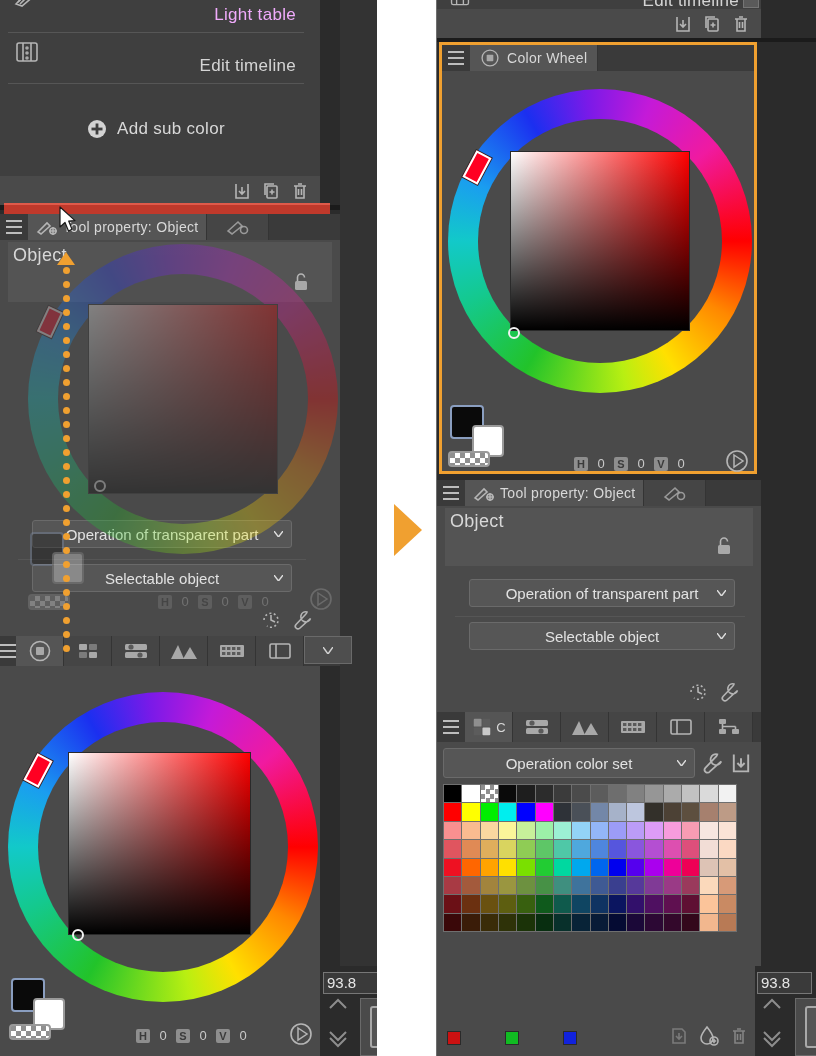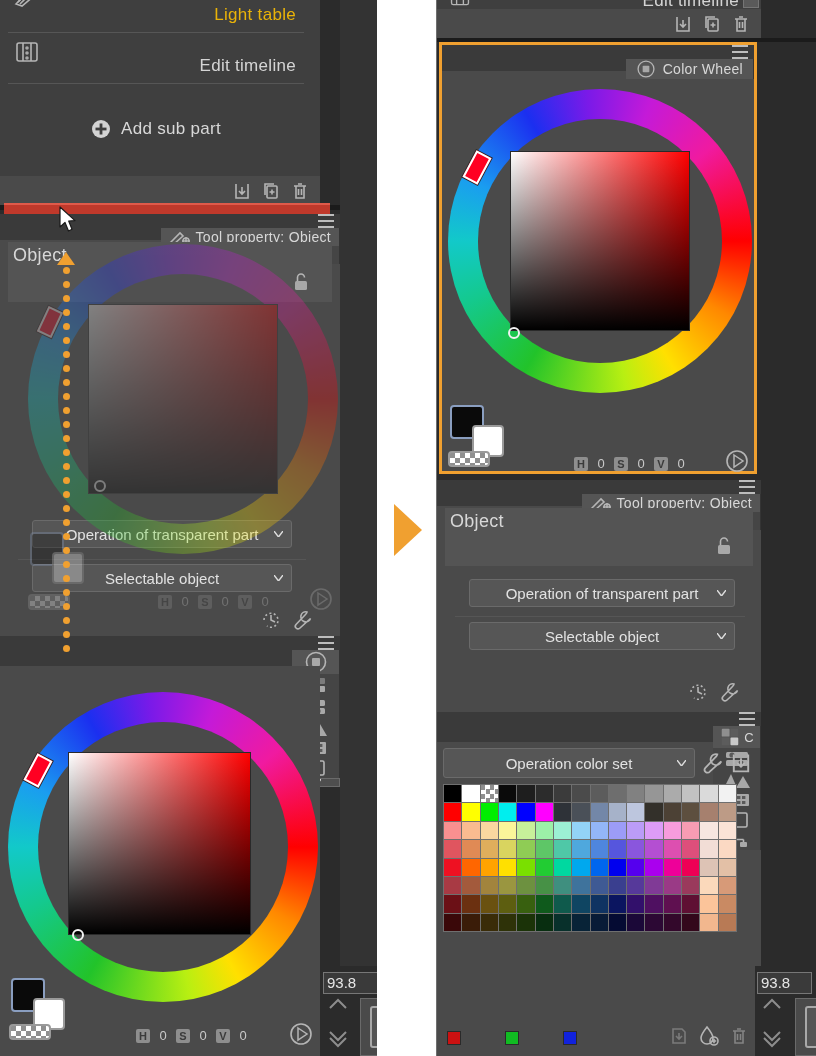--- a/index.html
+++ b/index.html
@@ -15,21 +15,21 @@
   .panel { position: absolute; background: #4a4a4a; }
   .dark { background: #3c3c3c; }
   .txt { color: #d8d8d8; font-size: 15px; letter-spacing: .3px; white-space: nowrap; }
 
   
   .hamb { width: 28px; height: 26px; display: flex; flex-direction: column;
           justify-content: center; align-items: center; gap: 4px; background: #3a3a3a; }
   .hamb i { display: block; width: 16px; height: 2px; background: #bdbdbd; }
 
   
-  .tabbar { display: flex; align-items: flex-end; height: 28px; background: #3a3a3a; flex-direction: column; }
+  .tabbar { display: flex; align-items: flex-start; height: 28px; background: #3a3a3a; }
   .tab { height: 26px; min-width: 48px; display: flex; align-items: center; justify-content: center;
          background: #454545; border-right: 1px solid #343434; position: relative; }
   .tab.active { background: #555555; }
   .tab.lbl { padding: 0 10px; }
   .tabwide { flex: 1 1 auto; }
 
   svg { display: block; }
   .ico { stroke: #b5b5b5; fill: none; stroke-width: 1.6; }
   .icof { fill: #a8a8a8; stroke: none; }
 
@@ -116,21 +116,21 @@
     <div class="panel dark" style="left:0;top:0;width:320px;height:205px;background:#3f3f3f;">
 
       <div style="position:absolute;left:8px;top:0;width:296px;height:33px;border-bottom:1px solid #565656;">
         <span style="position:absolute;left:6px;top:-14px;">
           <svg width="30" height="24" viewBox="0 0 30 24">
             <path class="ico" d="M2 18 L14 6 L20 10 L8 20 Z" stroke-width="1.4"></path>
             <path class="ico" d="M4 16 L16 4" stroke-width="1.2"></path>
             <path class="ico" d="M6 18 L18 6" stroke-width="1.2"></path>
           </svg>
         </span>
-        <span class="txt" style="position:absolute;right:8px;top:5px;font-size:17px;color:#eab308;">Light table</span>
+        <span class="txt" style="position:absolute;right:8px;top:5px;font-size:17px;color:#f0abfc;">Light table</span>
       </div>
 
       <div style="position:absolute;left:8px;top:33px;width:296px;height:51px;border-bottom:1px solid #565656;">
         <span style="position:absolute;left:6px;top:6px;">
           <svg width="26" height="26" viewBox="0 0 26 26">
             <rect class="ico" x="3" y="4" width="20" height="18" rx="2"></rect>
             <line class="ico" x1="9" y1="4" x2="9" y2="22"></line>
             <line class="ico" x1="17" y1="4" x2="17" y2="22"></line>
             <circle class="icof" cx="13" cy="9" r="1.8"></circle>
             <circle class="icof" cx="13" cy="14" r="1.8"></circle>
@@ -141,21 +141,21 @@
       </div>
 
       <div style="position:absolute;left:8px;top:84px;width:296px;height:90px;display:flex;align-items:center;justify-content:center;gap:10px;">
         <span>
           <svg width="20" height="20" viewBox="0 0 20 20">
             <circle cx="10" cy="10" r="9" fill="#d3d3d3"></circle>
             <rect x="8.6" y="4.5" width="2.8" height="11" fill="#3f3f3f"></rect>
             <rect x="4.5" y="8.6" width="11" height="2.8" fill="#3f3f3f"></rect>
           </svg>
         </span>
-        <span class="txt" style="font-size:17px;">Add sub part</span>
+        <span class="txt" style="font-size:17px;">Add sub color</span>
       </div>
 
       <div style="position:absolute;left:0;top:176px;width:320px;height:29px;background:#4a4a4a;display:flex;justify-content:flex-end;align-items:center;gap:9px;padding-right:10px;">
         <span>
           <svg width="20" height="20" viewBox="0 0 20 20">
             <path class="ico" d="M4 3 L4 17 L16 17 L16 3"></path>
             <path class="ico" d="M10 6 L10 13 M7 10 L10 13 L13 10"></path>
           </svg>
         </span>
         <span>

